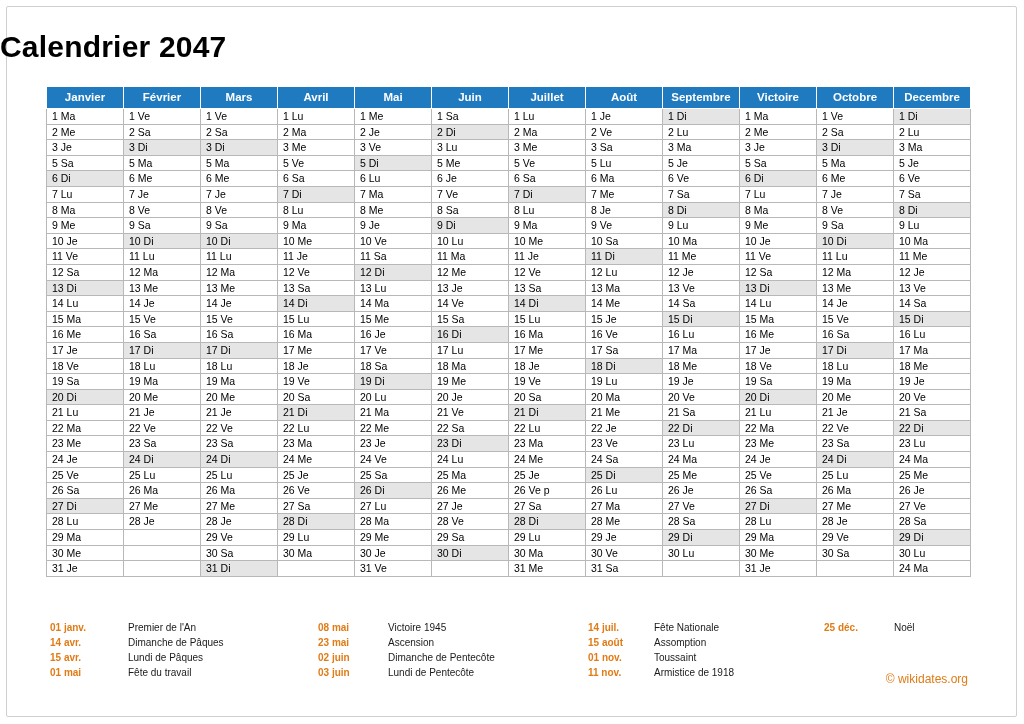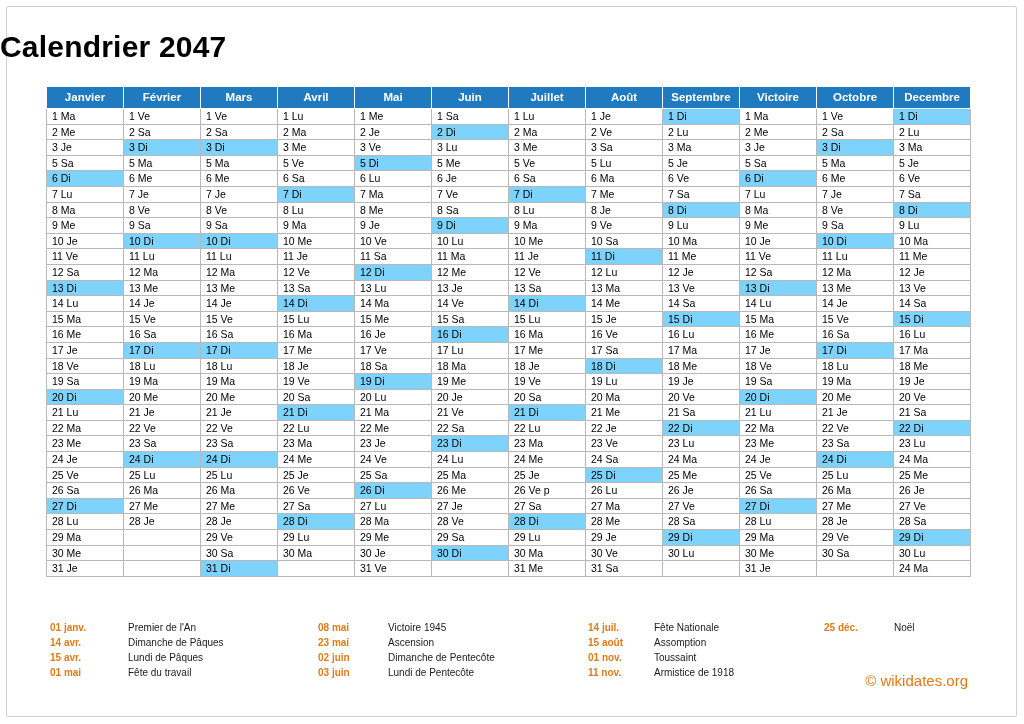--- a/index.html
+++ b/index.html
@@ -40,37 +40,37 @@
   }
   table.cal td{
     border:1px solid #b8b8b8;
     height:14.6px;
     padding:0 0 0 5px;
     vertical-align:middle;
     white-space:nowrap;
     font-size:10.5px;
     line-height:14.6px;
   }
-  td.sun{background:#7dd3fc;}
+  td.sun{background:#e5e5e5;}
   td.empty{background:#ffffff;}
   .legend{
     position:absolute;left:50px;top:620px;width:924px;
     font-size:11px;
   }
   .legend table{width:924px;border-collapse:collapse;}
   .legend td{padding:2px 0;vertical-align:top;font-size:10px;}
   .hdate{color:#e07b16;font-weight:bold;white-space:nowrap;}
   .hname{color:#1a1a1a;padding-left:8px;white-space:nowrap;}
   .col-a{width:78px;} .col-b{width:190px;}
   .col-c{width:70px;} .col-d{width:200px;}
   .col-e{width:66px;} .col-f{width:170px;}
   .col-g{width:70px;} .col-h{width:80px;}
   .credit{
     position:absolute;right:56px;top:672px;
-    color:#e07b16;font-size:15px;
+    color:#e07b16;font-size:12px;
   }
 </style>
 </head>
 <body>
 
 <div class="page-border"></div>
 
 <div class="title">Calendrier 2047</div>
 
 <div class="cal-wrap">

